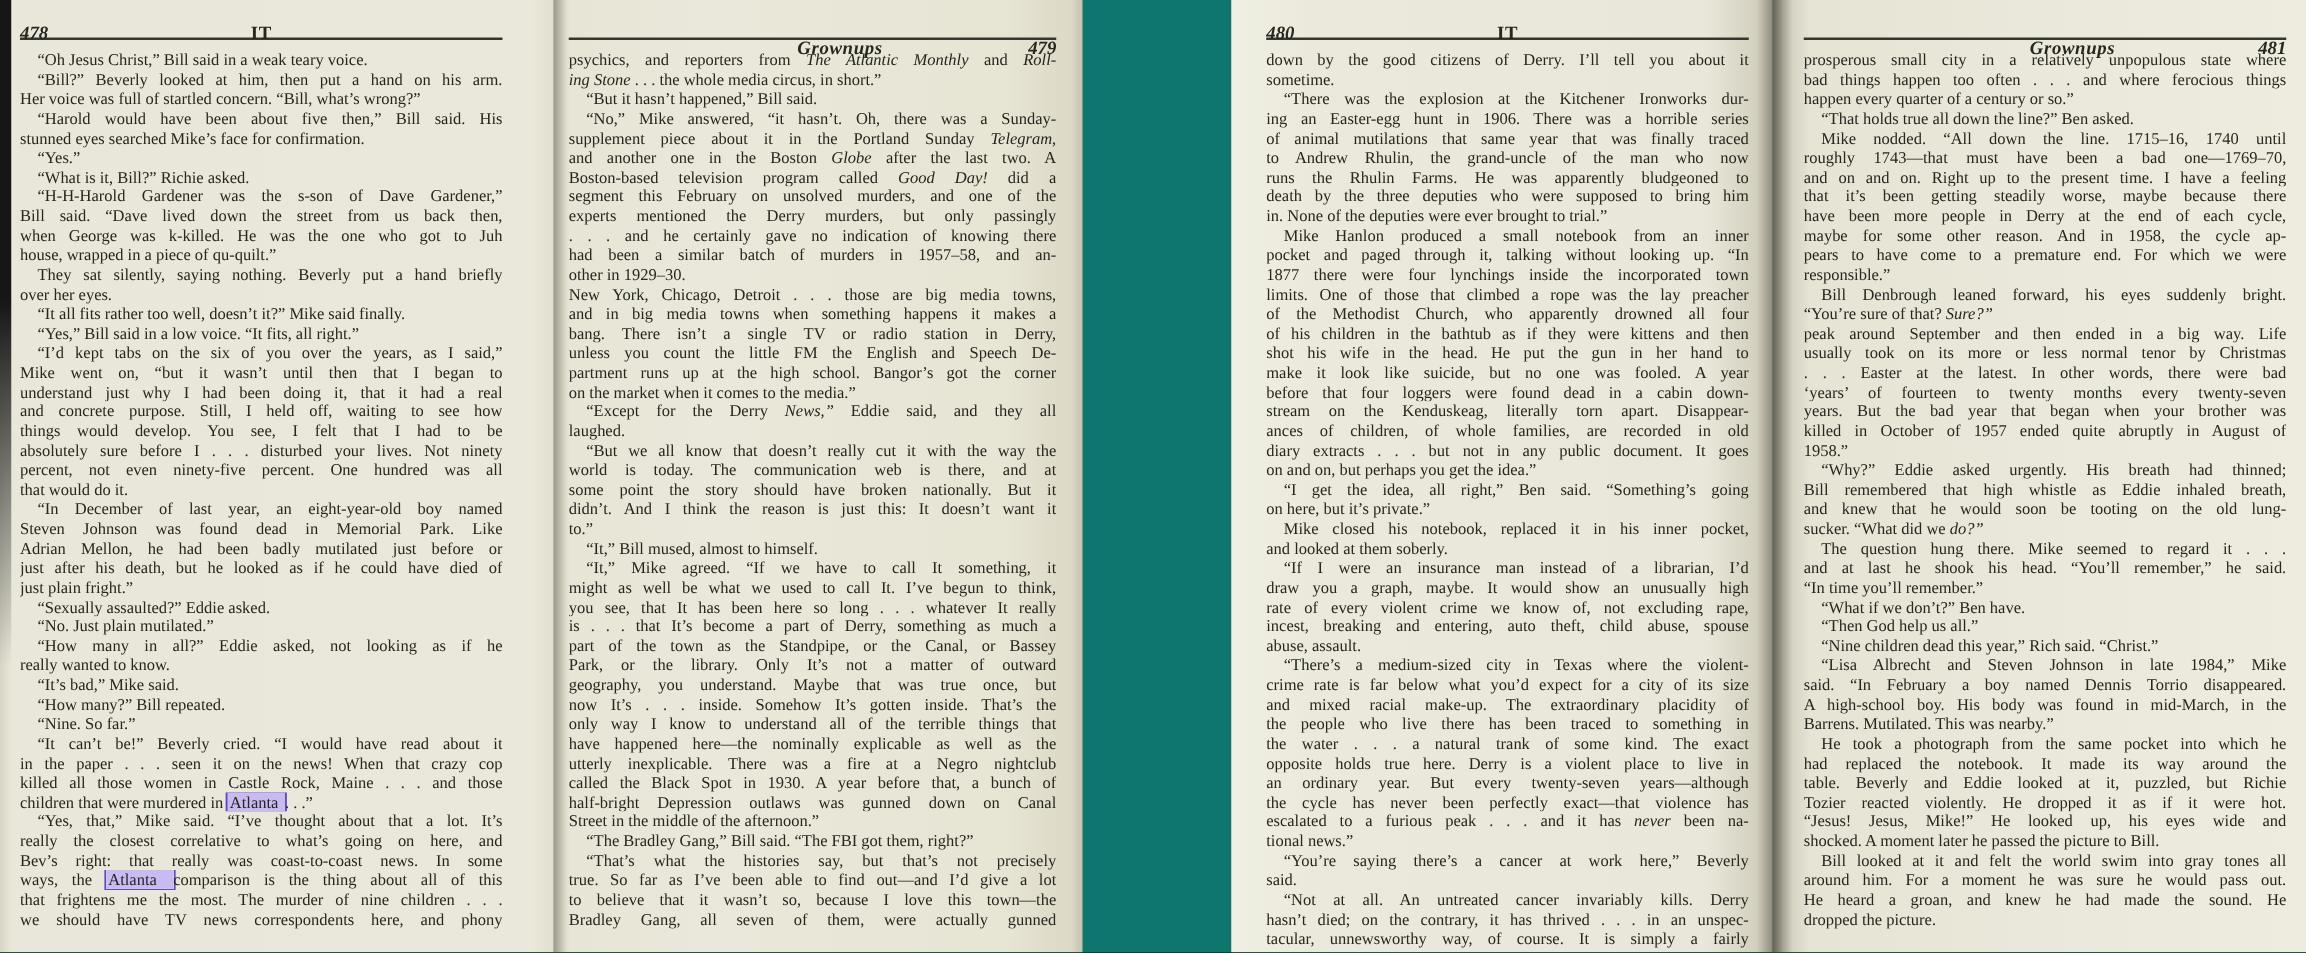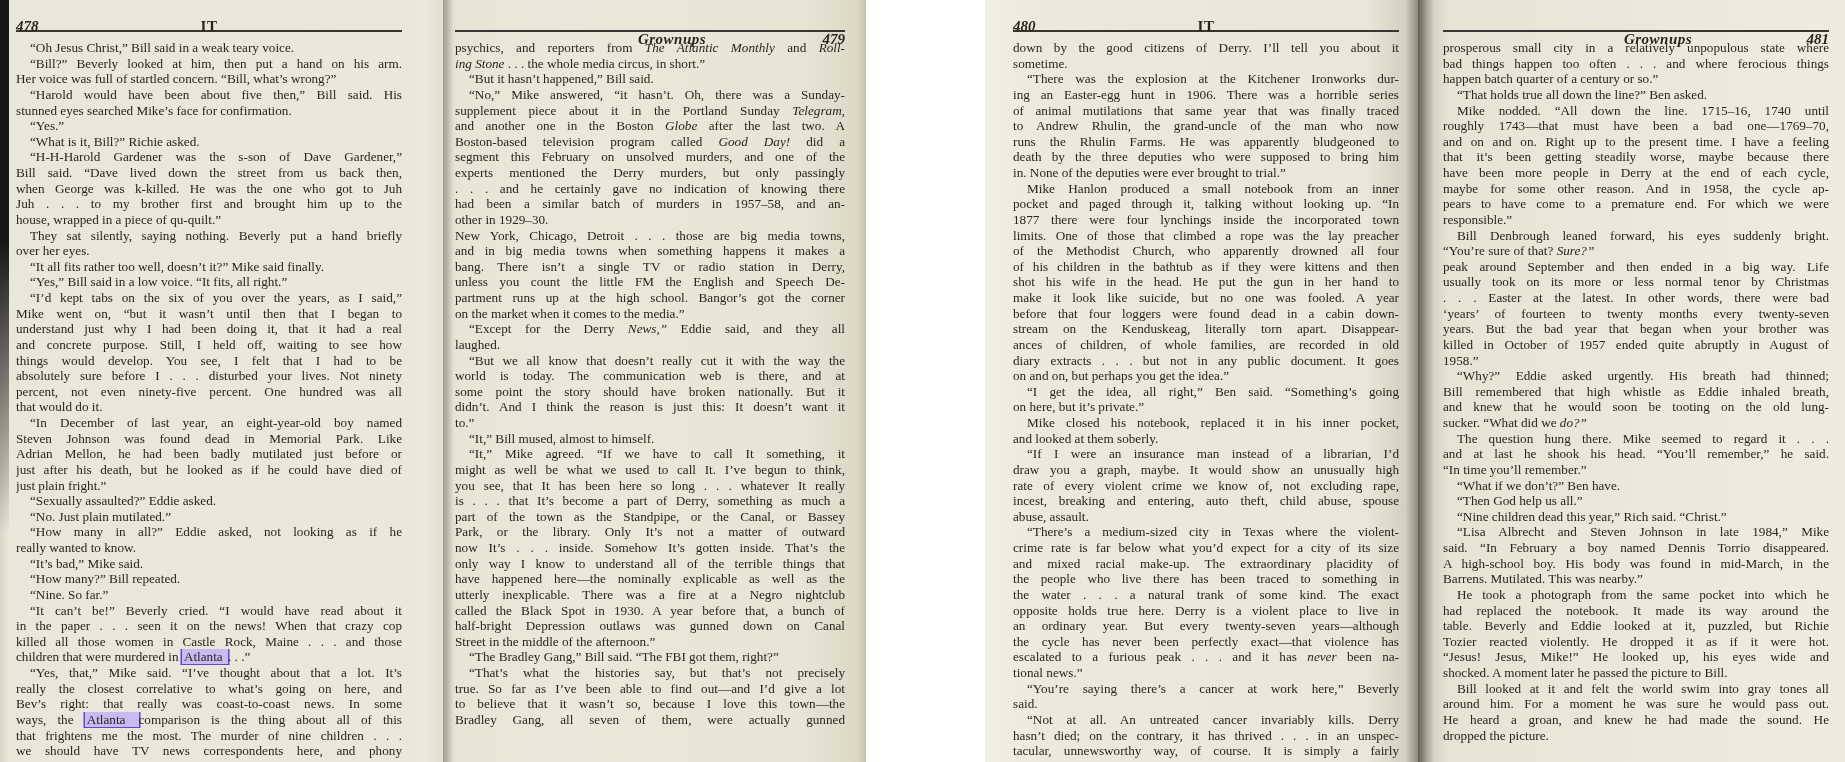--- a/index.html
+++ b/index.html
@@ -1,16 +1,16 @@
 <!DOCTYPE html>
 <html><head>
 <meta charset="utf-8">
 <style>
   html,body{margin:0;padding:0;background:#111;}
-  .stage{position:relative;width:1845px;height:762px;background:#ffffff;overflow:hidden;
+  .stage{position:relative;width:1845px;height:762px;background:#0f766e;overflow:hidden;
          font-family:"Liberation Serif","DejaVu Serif",serif;color:#27261f;}
   .page{position:absolute;top:0;height:762px;}
   #p478{left:0;width:443px;background:linear-gradient(to right,#d7d5c5 0,#e8e7d9 2%,#e9e8da 96%,#e2dfcf 100%);}
   #p479{left:443px;width:423px;background:linear-gradient(to right,#cfccbb 0,#e6e5d6 3%,#e9e8da 30%,#e7e5d4 85%,#ddd8c6 98%,#c6c1ae 100%);}
   #p480{left:985px;width:433px;background:linear-gradient(to right,#f0efe3 0,#eae9db 15%,#e8e7d9 88%,#d3d0bf 97%,#8f8c7d 100%);}
   #p481{left:1418px;width:427px;background:linear-gradient(to right,#a29f90 0,#cecbba 2%,#e5e4d5 7%,#eae9db 60%,#edecdf 100%);}
   
   #p478::before{content:"";position:absolute;left:0;top:0;width:9px;height:70%;
     background:linear-gradient(to bottom,#161616 0,#161616 45%,rgba(22,22,22,0) 100%);}
   #p479::before{content:"";position:absolute;left:0;top:0;width:10px;height:100%;
@@ -54,21 +54,20 @@
           <div class="line ind end">“Oh Jesus Christ,” Bill said in a weak teary voice.</div>
           <div class="line ind">“Bill?” Beverly looked at him, then put a hand on his arm.</div>
           <div class="line end">Her voice was full of startled concern. “Bill, what’s wrong?”</div>
           <div class="line ind">“Harold would have been about five then,” Bill said. His</div>
           <div class="line end">stunned eyes searched Mike’s face for confirmation.</div>
           <div class="line ind end">“Yes.”</div>
           <div class="line ind end">“What is it, Bill?” Richie asked.</div>
           <div class="line ind">“H-H-Harold Gardener was the s-son of Dave Gardener,”</div>
           <div class="line">Bill said. “Dave lived down the street from us back then,</div>
           <div class="line">when George was k-killed. He was the one who got to Juh</div>
-          <div class="line">Juh . . . to my brother first and brought him up to the</div>
           <div class="line end">house, wrapped in a piece of qu-quilt.”</div>
           <div class="line ind">They sat silently, saying nothing. Beverly put a hand briefly</div>
           <div class="line end">over her eyes.</div>
           <div class="line ind end">“It all fits rather too well, doesn’t it?” Mike said finally.</div>
           <div class="line ind end">“Yes,” Bill said in a low voice. “It fits, all right.”</div>
           <div class="line ind">“I’d kept tabs on the six of you over the years, as I said,”</div>
           <div class="line">Mike went on, “but it wasn’t until then that I began to</div>
           <div class="line">understand just why I had been doing it, that it had a real</div>
           <div class="line">and concrete purpose. Still, I held off, waiting to see how</div>
           <div class="line">things would develop. You see, I felt that I had to be</div>
@@ -135,20 +134,21 @@
           <div class="line">some point the story should have broken nationally. But it</div>
           <div class="line">didn’t. And I think the reason is just this: It doesn’t want it</div>
           <div class="line end">to.”</div>
           <div class="line ind end">“It,” Bill mused, almost to himself.</div>
           <div class="line ind">“It,” Mike agreed. “If we have to call It something, it</div>
           <div class="line">might as well be what we used to call It. I’ve begun to think,</div>
           <div class="line">you see, that It has been here so long . . . whatever It really</div>
           <div class="line">is . . . that It’s become a part of Derry, something as much a</div>
           <div class="line">part of the town as the Standpipe, or the Canal, or Bassey</div>
           <div class="line">Park, or the library. Only It’s not a matter of outward</div>
+          <div class="line">geography, you understand. Maybe that was true once, but</div>
           <div class="line">now It’s . . . inside. Somehow It’s gotten inside. That’s the</div>
           <div class="line">only way I know to understand all of the terrible things that</div>
           <div class="line">have happened here—the nominally explicable as well as the</div>
           <div class="line">utterly inexplicable. There was a fire at a Negro nightclub</div>
           <div class="line">called the Black Spot in 1930. A year before that, a bunch of</div>
           <div class="line">half-bright Depression outlaws was gunned down on Canal</div>
           <div class="line end">Street in the middle of the afternoon.”</div>
           <div class="line ind end">“The Bradley Gang,” Bill said. “The FBI got them, right?”</div>
           <div class="line ind">“That’s what the histories say, but that’s not precisely</div>
           <div class="line">true. So far as I’ve been able to find out—and I’d give a lot</div>
@@ -221,21 +221,21 @@
     <div class="content">
       <div class="pagehead">
         <span class="pnum l"></span>
         <span class="ptitle it">Grownups</span>
         <span class="pnum r">481</span>
       </div>
       <div class="rule"></div>
       <div class="textcol">
           <div class="line">prosperous small city in a relatively unpopulous state where</div>
           <div class="line">bad things happen too often . . . and where ferocious things</div>
-          <div class="line end">happen batch quarter of a century or so.”</div>
+          <div class="line end">happen every quarter of a century or so.”</div>
           <div class="line ind end">“That holds true all down the line?” Ben asked.</div>
           <div class="line ind">Mike nodded. “All down the line. 1715–16, 1740 until</div>
           <div class="line">roughly 1743—that must have been a bad one—1769–70,</div>
           <div class="line">and on and on. Right up to the present time. I have a feeling</div>
           <div class="line">that it’s been getting steadily worse, maybe because there</div>
           <div class="line">have been more people in Derry at the end of each cycle,</div>
           <div class="line">maybe for some other reason. And in 1958, the cycle ap-</div>
           <div class="line">pears to have come to a premature end. For which we were</div>
           <div class="line end">responsible.”</div>
           <div class="line ind">Bill Denbrough leaned forward, his eyes suddenly bright.</div>

